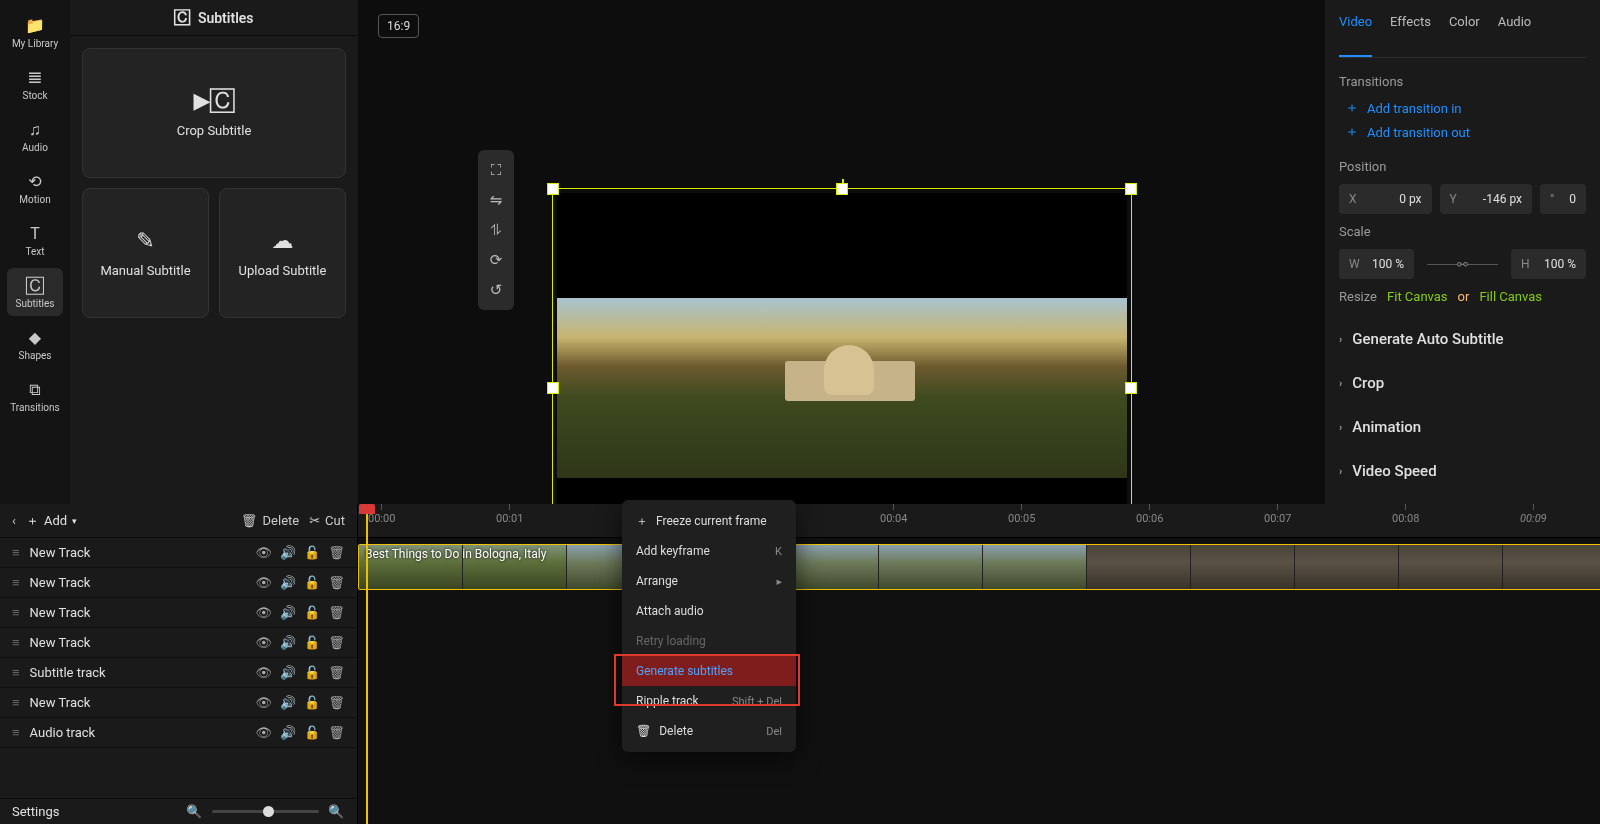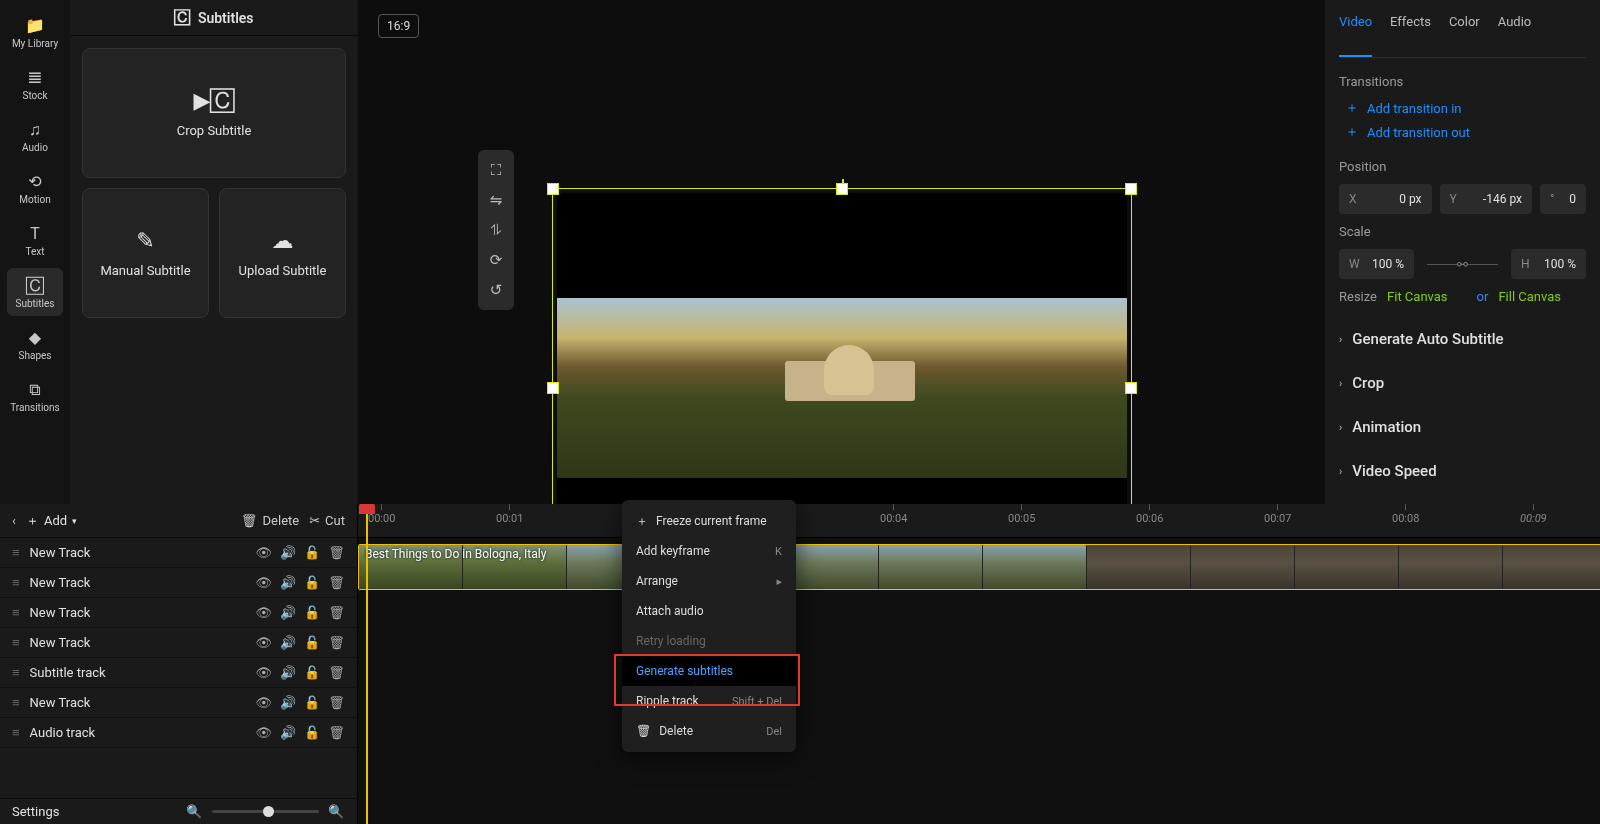--- a/index.html
+++ b/index.html
@@ -63,21 +63,21 @@
 .linkrow .plus{ font-size:14px;}
 .ingrid{ display:flex; gap:8px; align-items:center; margin-bottom:10px;}
 .inbox{ display:flex; align-items:center; background:#2b2b2b; border-radius:4px; height:30px; padding:0 10px; gap:8px; flex:1;}
 .inbox .pre{ color:#888; font-size:12px;}
 .inbox .val{ flex:1; text-align:right; font-size:12px;}
 .chainslider{ flex:1; display:flex; align-items:center; justify-content:center;}
 .chainslider .line{height:1px;background:#555;width:30px;}
 .resizerow{ display:flex; align-items:center; gap:10px; font-size:13px; margin-top:4px;}
 .resizerow .rlabel{ color:#9a9a9a;}
 .resizerow .link{ color:#84cc16; cursor:pointer;}
-.resizerow .or{ color:#3b82f6;margin-left:19px;}
+.resizerow .or{ color:#fdba74;}
 .acc{ display:flex; align-items:center; gap:10px; font-size:15px; font-weight:500; margin-top:26px; cursor:pointer;}
 .acc .chev{ color:#aaa; font-size:11px;}
 
 
 .timeline-region{ position:absolute; left:0; right:0; top:504px; bottom:0; display:flex; background:#141414;}
 .tl-left{ width:358px; background:#1a1a1a; display:flex; flex-direction:column; border-right:1px solid #000;}
 .tl-toolbar{ height:34px; display:flex; align-items:center; padding:0 12px; gap:10px; border-bottom:1px solid #0a0a0a;}
 .tl-toolbar .back{ cursor:pointer; color:#ccc;}
 .tl-toolbar .addbtn{ display:flex; align-items:center; gap:5px; cursor:pointer; font-size:13px;}
 .tl-toolbar .sep{ flex:1;}
@@ -104,21 +104,21 @@
 .clip .cliptitle{ position:absolute; top:2px; left:6px; font-size:12px; color:#fff; z-index:2; text-shadow:0 0 3px #000;}
 .clip .thumbs{ display:flex; height:100%;}
 .clip .th{ flex:0 0 104px; height:100%; background:linear-gradient(180deg,#7e9278 0%,#5d6f3a 40%,#3a4522 100%); border-right:1px solid #222;}
 .clip .th.b{ background:linear-gradient(180deg,#8aa1b0 0%,#6d7a5a 40%,#3f4a2b 100%);}
 .clip .th.c{ background:linear-gradient(180deg,#4a4438 0%,#5a5144 40%,#38332a 100%);}
 
 
 .ctxmenu{ position:absolute; left:622px; top:500px; width:174px; background:#1f1f1f; border-radius:6px; padding:6px 0; box-shadow:0 6px 24px rgba(0,0,0,.6); z-index:50;}
 .ctxitem{ height:30px; display:flex; align-items:center; padding:0 14px; gap:8px; font-size:12px; color:#ddd; cursor:pointer; justify-content:space-between;}
 .ctxitem.disabled{ color:#666; cursor:default;}
-.ctxitem.highlighted{ background:#000000; color:#4da3ff;}
+.ctxitem.highlighted{ background:#7f1d1d; color:#4da3ff;}
 .ctxitem .sc{ color:#888; font-size:11px;}
 .redbox{ position:absolute; left:614px; top:654px; width:186px; height:52px; border:2px solid #e03a2f; z-index:60; pointer-events:none;}
 </style>
 </head>
 <body>
 
 <div class="app">
 
   <div class="sidebar">
     <div class="sidebar-item">

